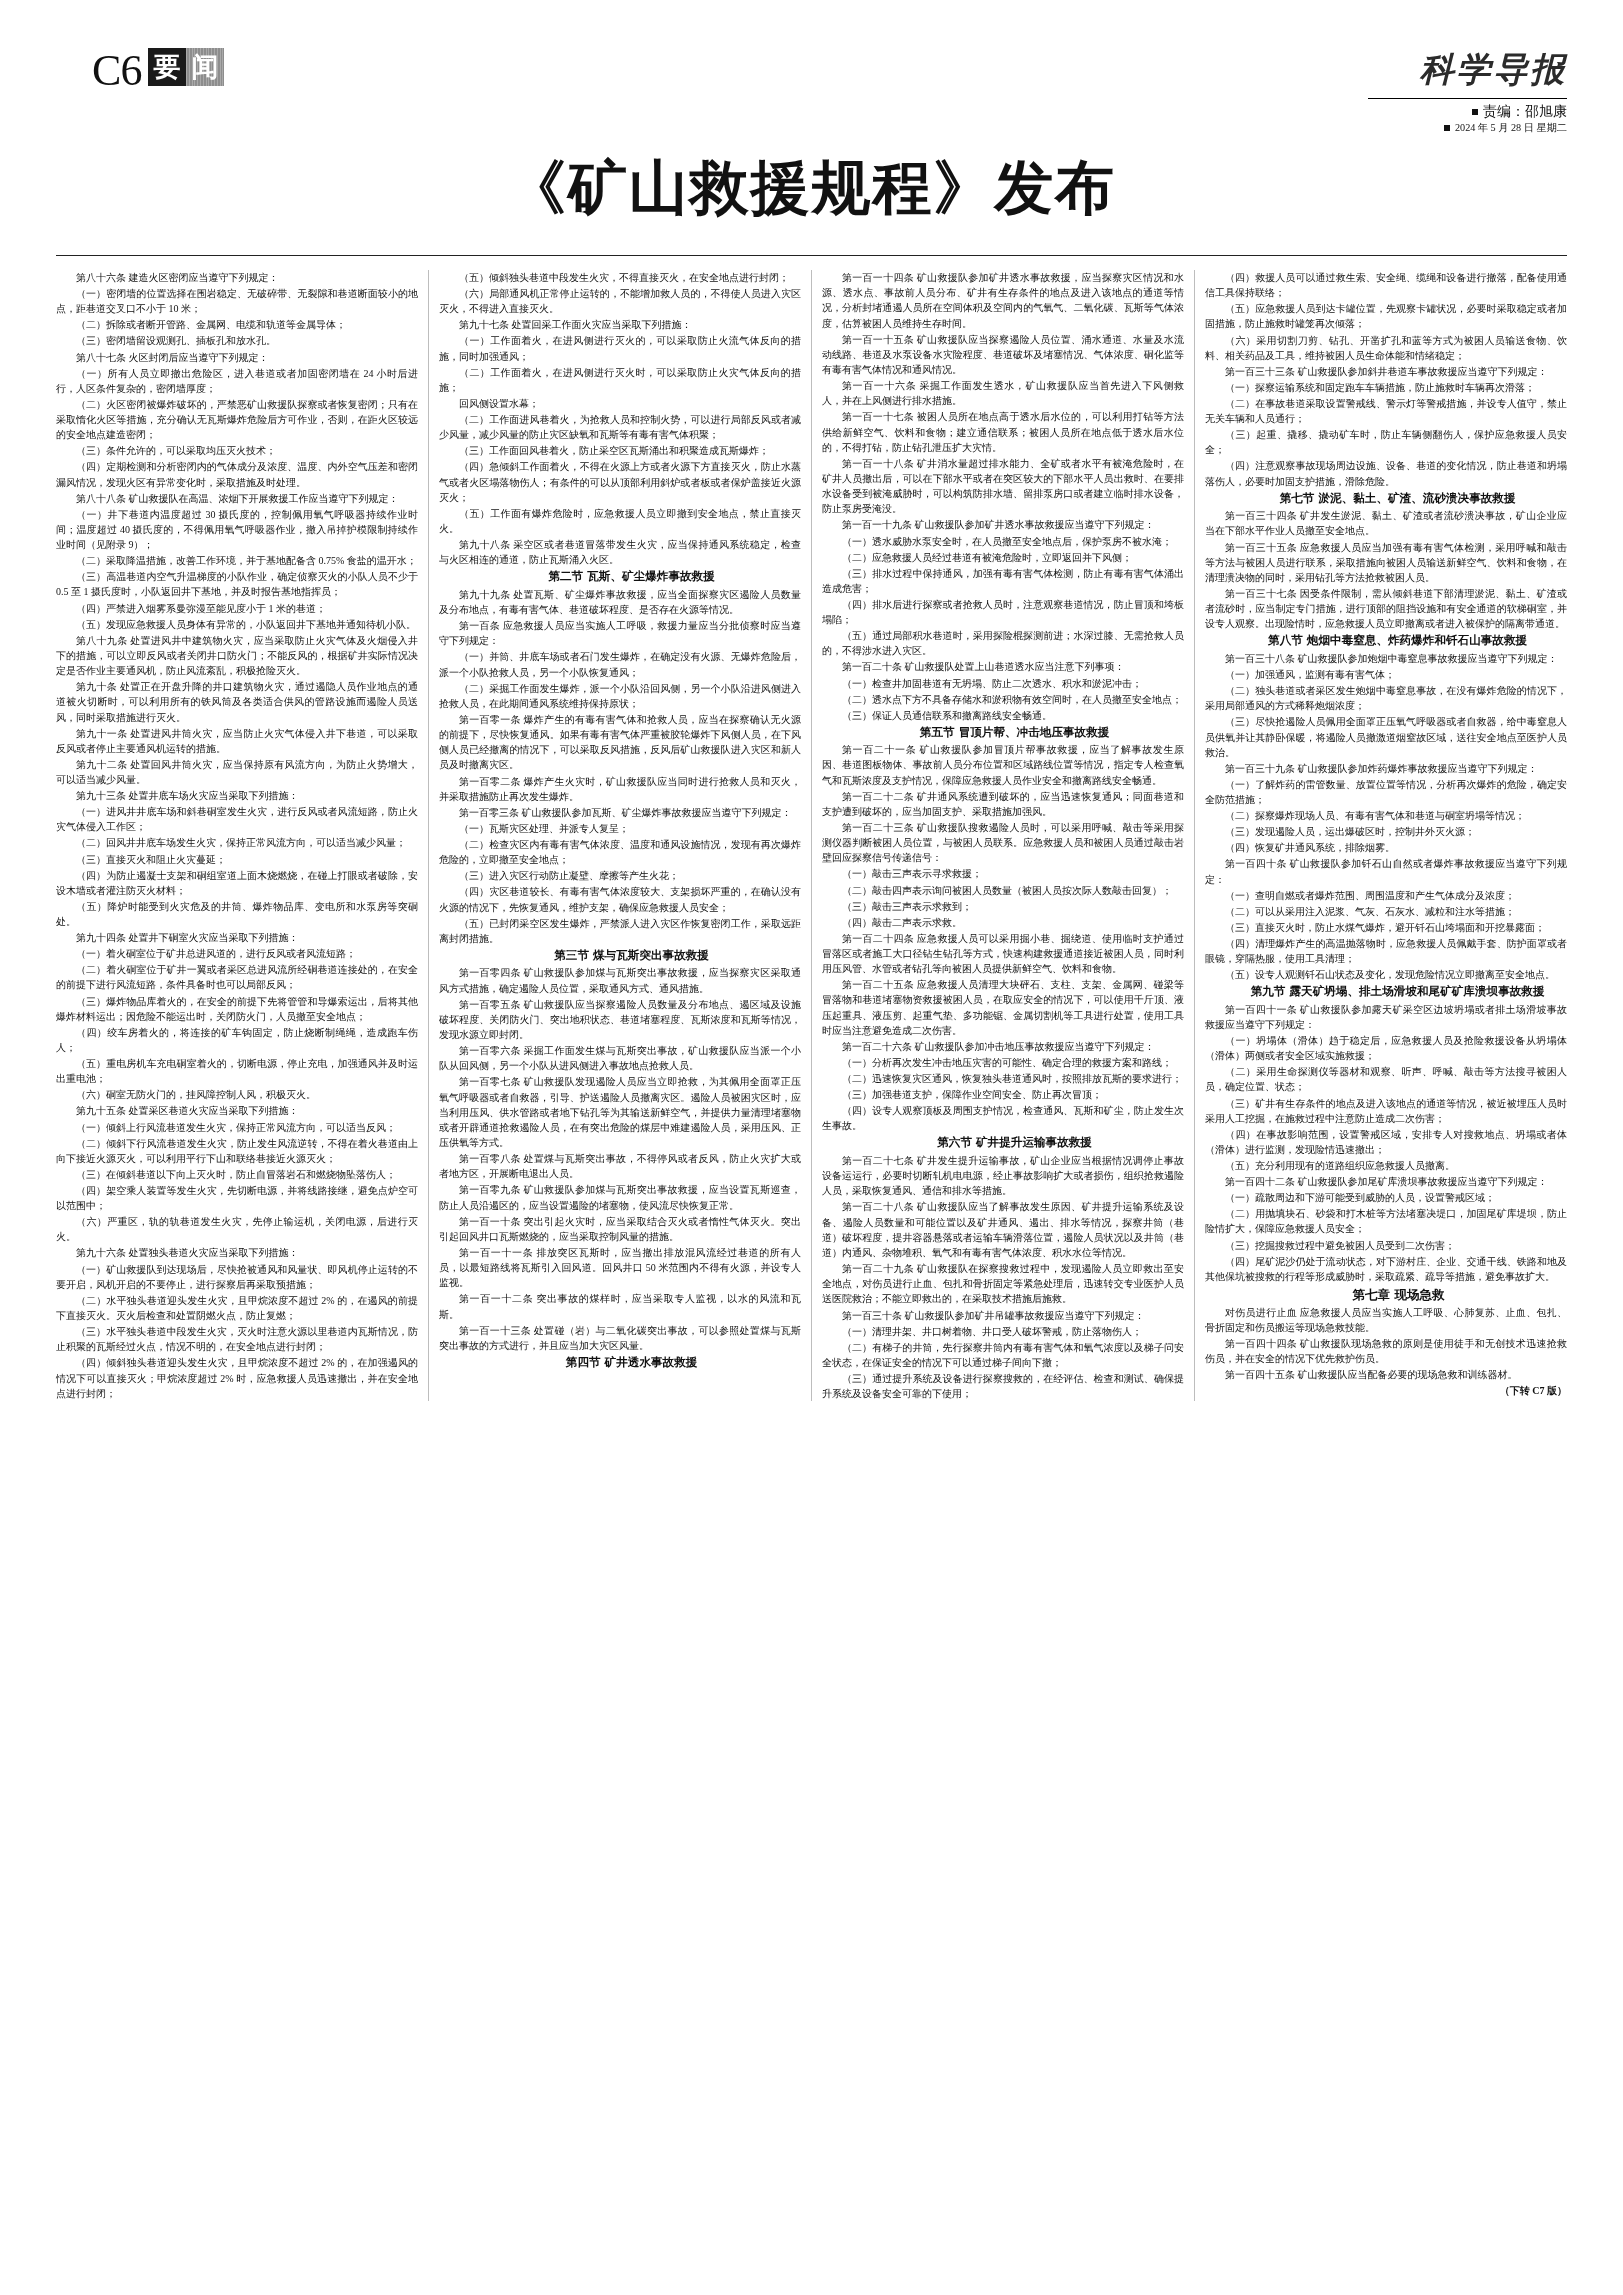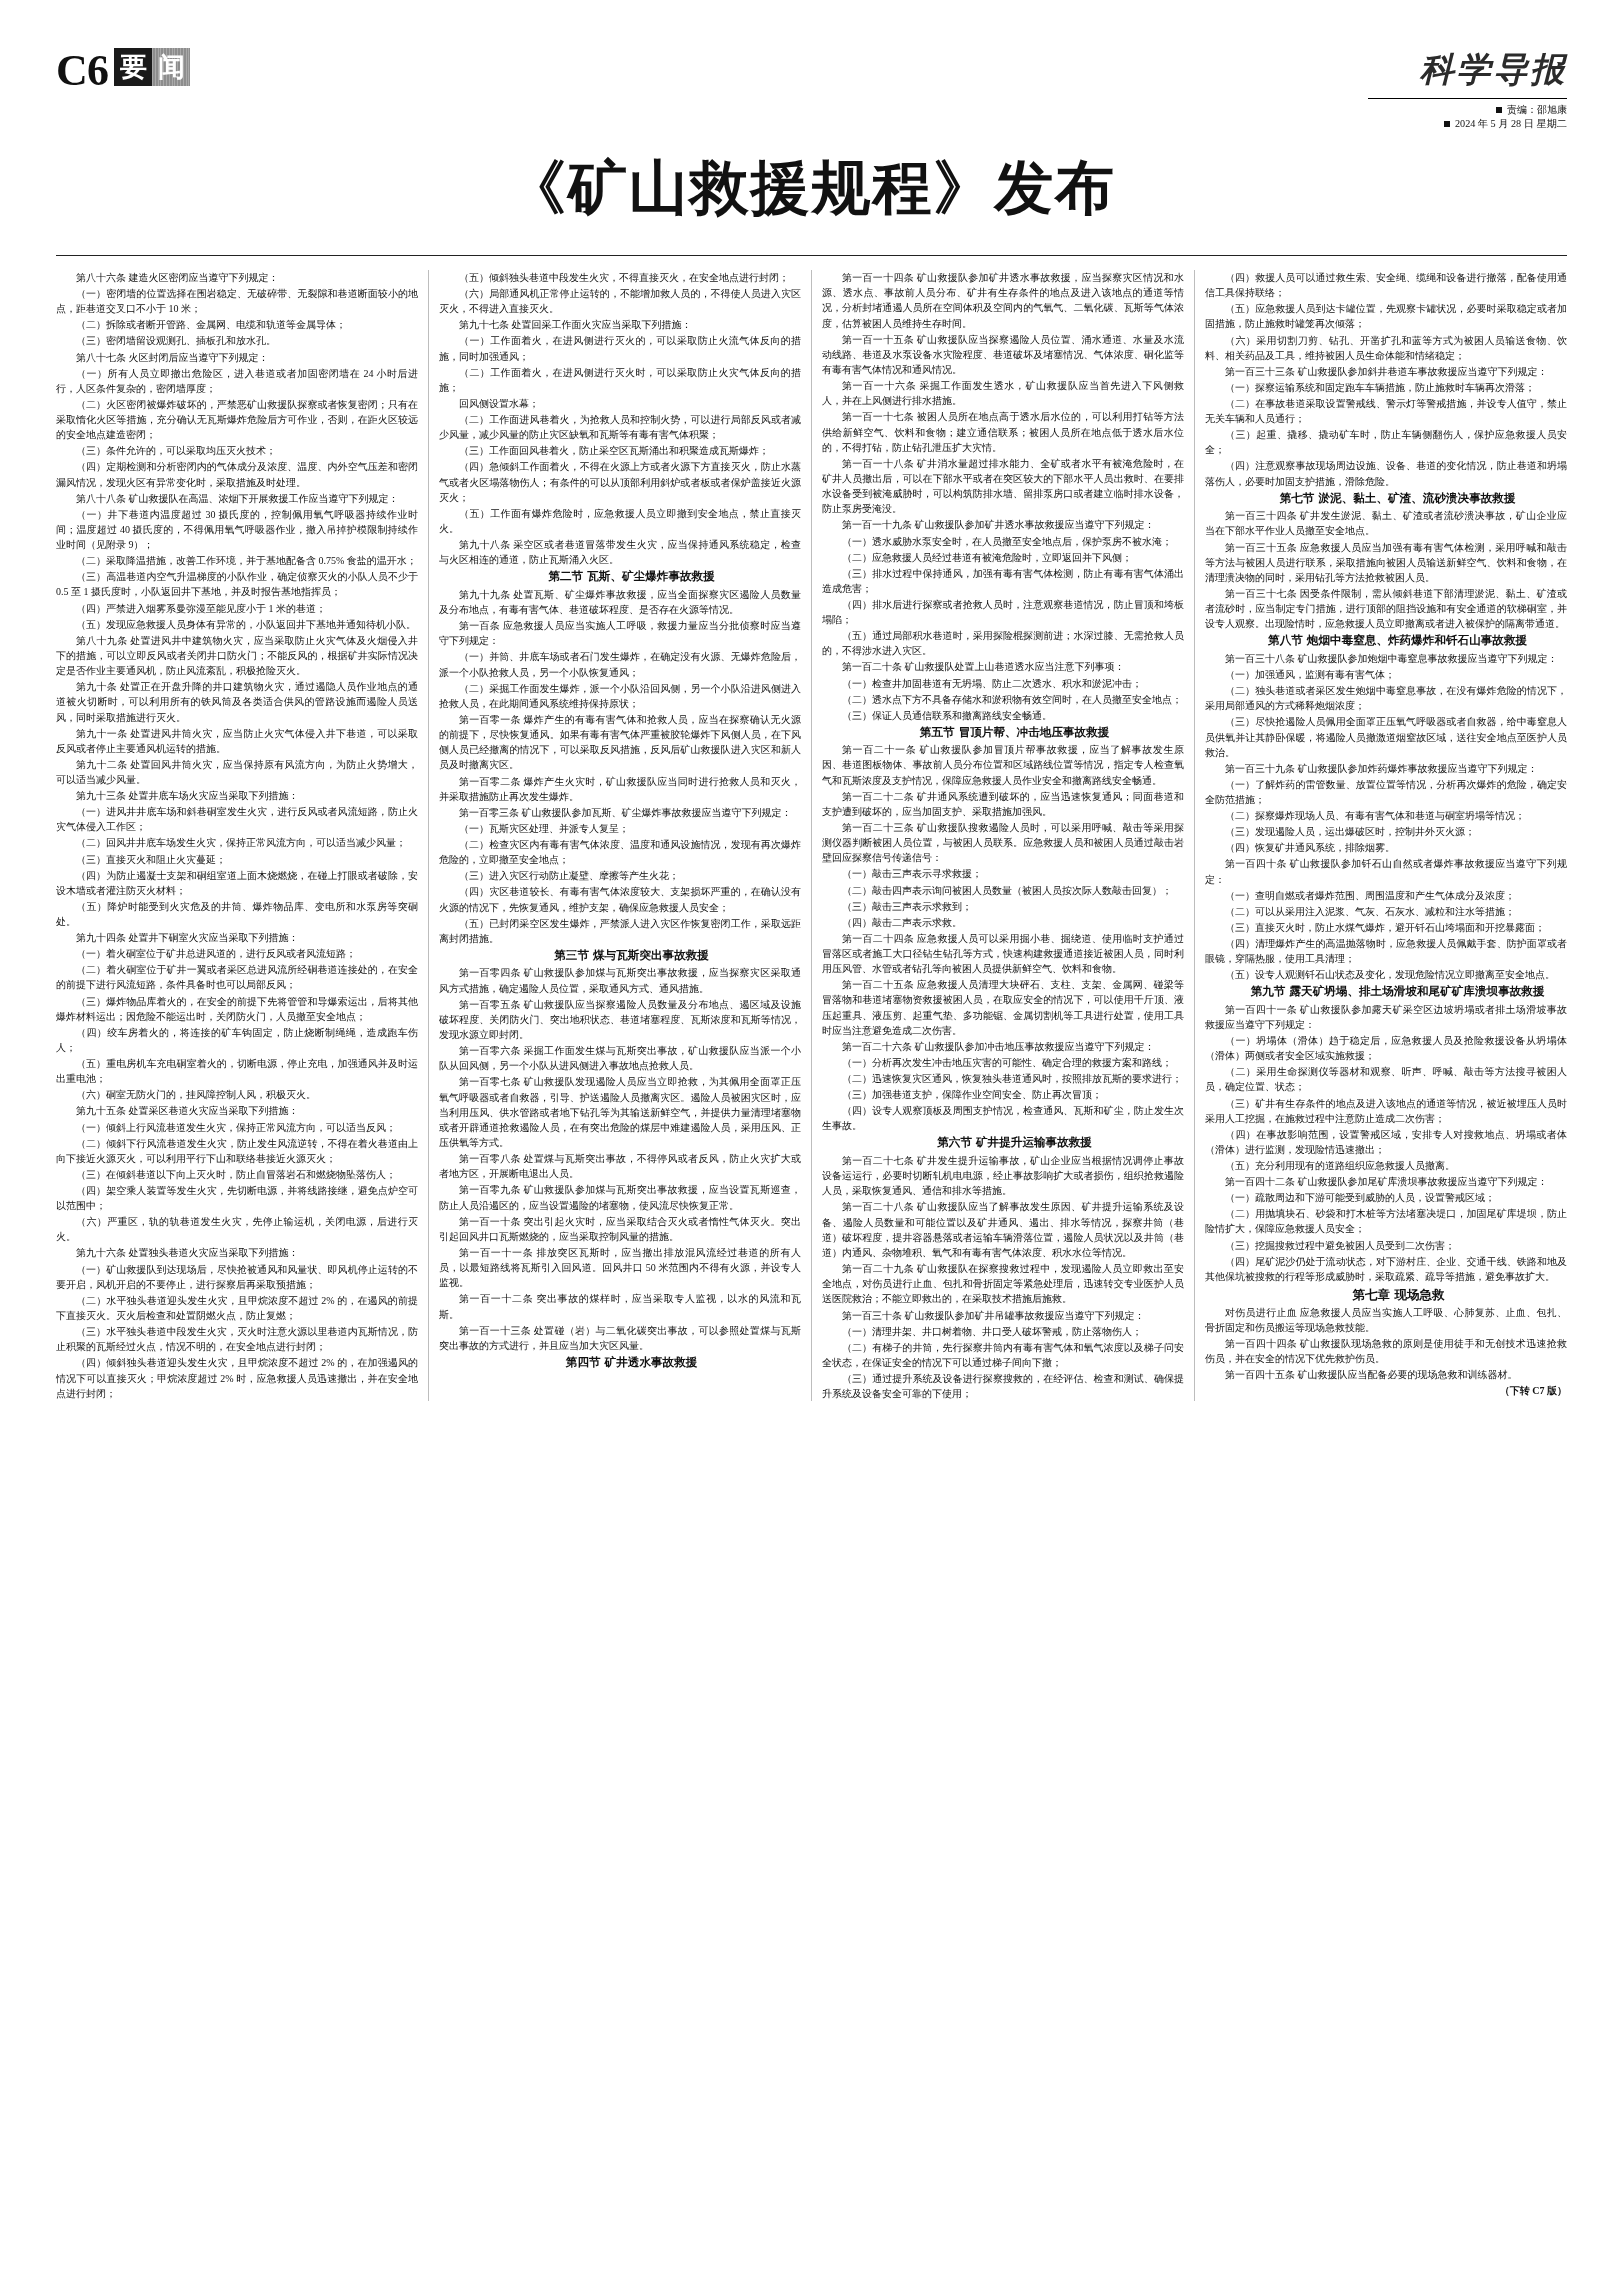--- a/index.html
+++ b/index.html
@@ -20,24 +20,25 @@
   .masthead{
     display:flex;
     align-items:flex-start;
     justify-content:space-between;
     height:79px;
   }
   .mast-left{display:flex;align-items:center;gap:6.5px;}
   .page-no{
     font-family:"Liberation Serif",serif;
     font-size:44px;
-    font-weight:bold;
+    font-weight:normal;
     letter-spacing:-0.9px;
     line-height:1;
     padding-top:6.5px;
+    margin-left:36px;
   }
   .section-badge{
     display:flex;align-items:center;gap:0px;
   }
   .badge-box{
     width:38px;height:38px;
     display:flex;align-items:center;justify-content:center;
     font-size:27px;font-weight:bold;
     font-family:"DejaVu Sans","Liberation Sans",sans-serif;
   }
@@ -52,21 +53,21 @@
   }
   .brand{
     font-size:34px;
     font-weight:bold;
     font-family:"DejaVu Sans","Liberation Sans",sans-serif;
     letter-spacing:2.8px;
     color:#2b2b2b;
     font-style:italic;
   }
   .meta-line{
-    font-size:10px;
+    font-size:14px;
     margin-top:5.6px;
     display:flex;align-items:center;justify-content:flex-end;gap:4.6px;
     border-top:0.9px solid #000;padding-top:3.7px;width:199px;margin-left:auto;
   }
   .meta-line2{
     font-size:10.2px;margin-top:0;
     display:flex;align-items:center;justify-content:flex-end;gap:4.6px;
     width:199px;margin-left:auto;
   }
   .sq{width:6.5px;height:6.5px;background:#111;display:inline-block;}

